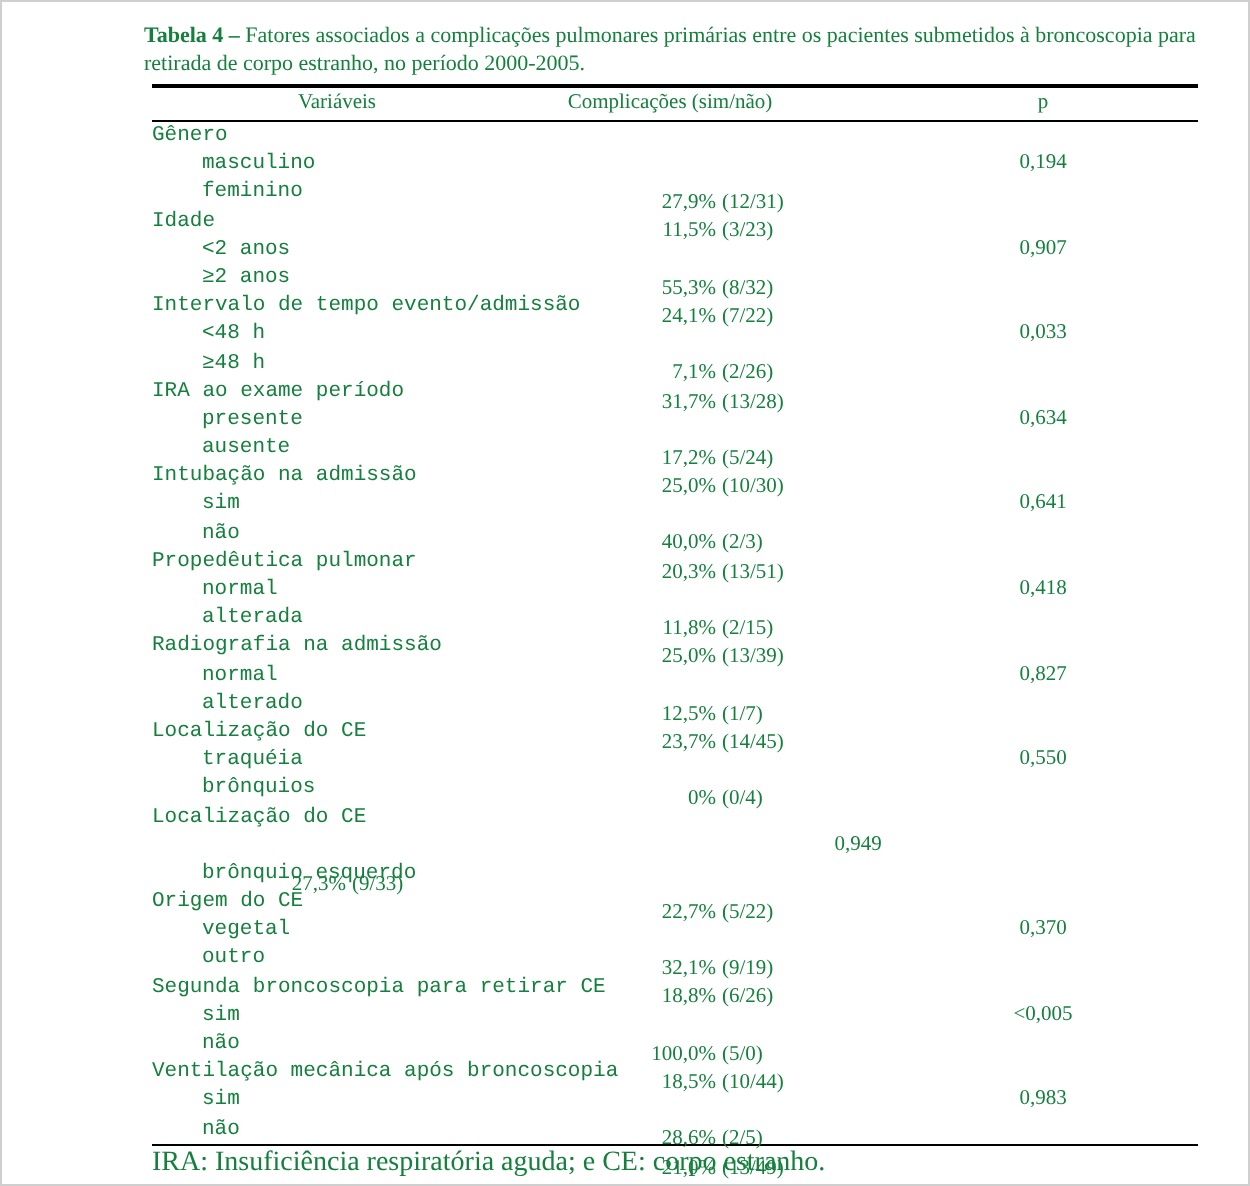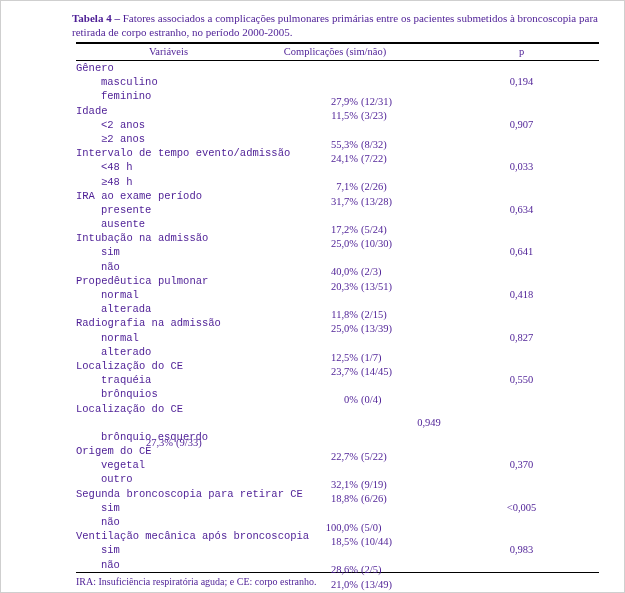--- a/index.html
+++ b/index.html
@@ -3,21 +3,21 @@
 <meta charset="utf-8">
 <style>
   html,body{margin:0;padding:0;background:#fff;}
   .page{
     position:relative;
     width:625px;height:593px;
     box-sizing:border-box;
     border:1px solid #cfcfcf;
     background:#fff;
     font-family:"Liberation Serif", serif;
-    color:#4c1d95;
+    color:#15803d;
     overflow:hidden;
   }
   .title{
     margin:10px 8px 3px 71px;
     width:532px;
     font-size:11px;
     line-height:14px;
   }
   .title b{font-weight:bold;}
   .title .tline{white-space:nowrap;}
@@ -44,21 +44,21 @@
     white-space:nowrap;
   }
   .c1{width:185px;box-sizing:border-box;overflow:visible;font-family:Liberation Mono, monospace;}
   .c1.sub{padding-left:25px;}
   .c2{width:195px;display:flex;margin-top:20px;}
   .pct{width:97px;text-align:right;}
   .frac{padding-left:3px;}
   .c3{flex:1;text-align:center;box-sizing:border-box;padding-right:12px;}
   .footnote{
     margin:3px 0 0 75px;
-    font-size:10px;
+    font-size:14px;
     line-height:12px;
   }
 </style>
 </head>
 <body>
 
 <div class="page">
 
   <p class="title"><b>Tabela 4 –</b> <span class="tline">Fatores associados a complicações pulmonares primárias entre os pacientes submetidos à broncoscopia para</span><br><span class="tline">retirada de corpo estranho, no período 2000-2005.</span></p>
 

